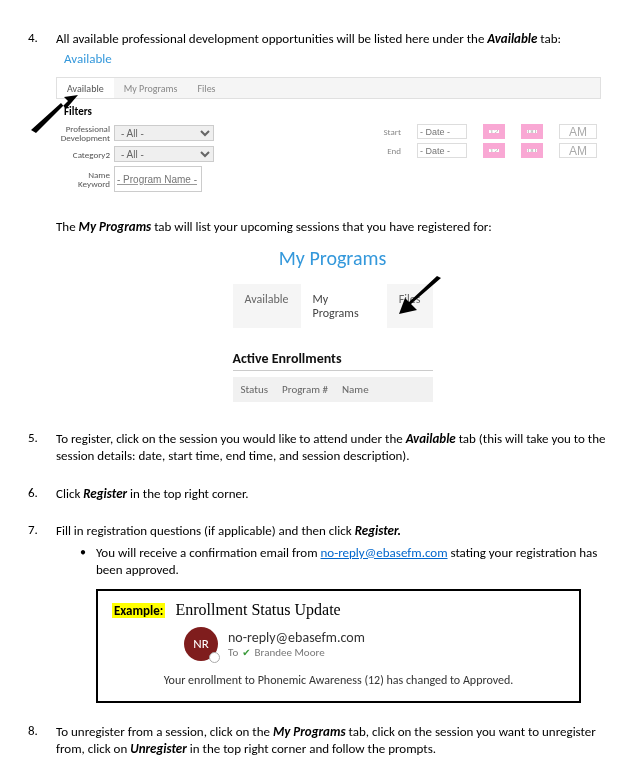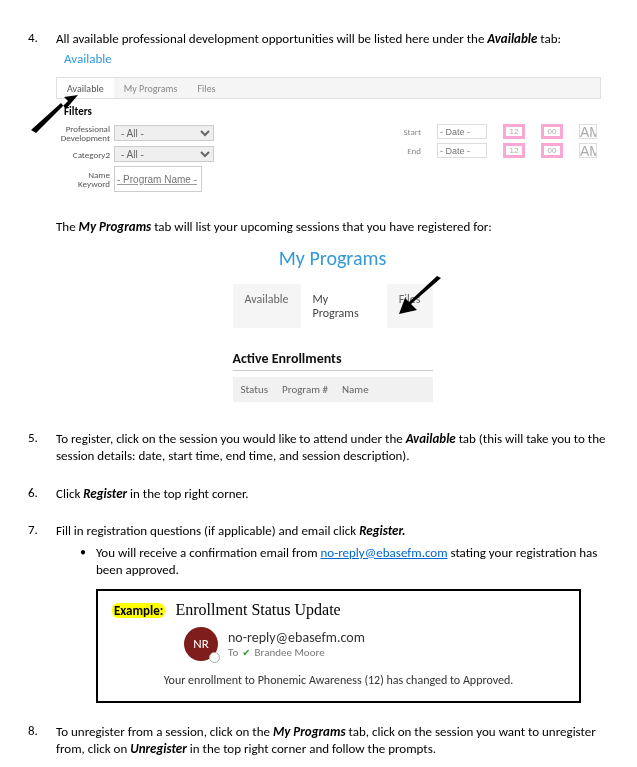--- a/index.html
+++ b/index.html
@@ -45,42 +45,42 @@
       color: #666; padding: 0 2px;
     }
     .finput {
       width: 88px; height: 16px; font-size: 10px; border: 1px solid #ccc;
       color: #999; padding: 12px 2px; text-decoration: underline;
     }
     .filter-right { flex: 1; display: flex; flex-direction: column; align-items: flex-end; padding-right: 4px; }
     .dt-row { display: flex; align-items: center; font-size: 9px; color: #888; margin-bottom: 4px; gap: 16px; }
     .dt-row .lbl { width: 26px; text-align: right; }
     .dtinput { width: 50px; height: 15px; border: 1px solid #ddd; font-size: 9px; color: #aaa; padding: 0 2px; }
-    .dtsml { width: 22px; height: 15px; border: 3px solid #f9a8d4; font-size: 8px; color: #aaa; text-align: center; }
-    .dtsml2 { width: 18px; height: 15px; border: 1px solid #ddd; font-size: 14px; color: #aaa; text-align: center; }
+    .dtsml { width: 22px; height: 15px; border: 6px solid #f9a8d4; font-size: 8px; color: #aaa; text-align: center; }
+    .dtsml2 { width: 38px; height: 15px; border: 1px solid #ddd; font-size: 12px; color: #aaa; text-align: center; }
     .arrow-svg { position: absolute; }
     
     .shot2 { margin: 10px auto 0; width: 200px; position: relative; }
     .mp-title { color: #3498db; font-size: 20px; font-weight: normal; text-align: center; margin-bottom: 14px; }
     .mp-tabs2 { display: flex; font-size: 12px; color: #666; background: #f5f5f5; }
     .mp-tabs2 .tab2 { padding: 8px 12px; }
     .mp-tabs2 .tab2.active { background: #fff; color: #444; }
     .arrow2 { position: absolute; top: 30px; right: -10px; }
     .ae-block { width: 200px; margin: 22px auto 0; }
     .ae-title { font-size: 14px; font-weight: bold; color: #111; border-bottom: 1px solid #ccc; padding-bottom: 3px; margin-bottom: 6px; }
     .ae-hdr { background: #f1f1f1; display: flex; font-size: 11px; color: #666; padding: 6px 8px; gap: 14px; }
     
     .bullet { padding-left: 40px; position: relative; margin-top: 4px; }
     .bullet::before { content: "•"; position: absolute; left: 24px; top: 0; font-size: 12px; }
     
     .example-box {
       border: 2px solid #000; width: 485px; margin-top: 10px; padding: 10px 14px 14px;
     }
     .ex-row1 { display: flex; align-items: baseline; gap: 10px; }
-    .ex-label { background: #ffff00; font-weight: bold; font-size: 13px; padding: 0 2px; border-radius: 6px; }
+    .ex-label { background: #ffff00; font-weight: bold; font-size: 13px; padding: 0 2px; }
     .ex-title { font-size: 16px; color: #000000; font-family: Liberation Serif, serif; }
     .ex-meta { display: flex; align-items: center; gap: 10px; margin: 8px 0 0 72px; }
     .avatar {
       width: 34px; height: 34px; border-radius: 50%; background: #7f1d1d;
       display: flex; align-items: center; justify-content: center;
       color: #fff; font-size: 13px; position: relative;
     }
     .avatar::after {
       content: ""; position: absolute; right: -2px; bottom: -2px;
       width: 9px; height: 9px; border-radius: 50%; background: #fff; border: 1px solid #aaa;
@@ -182,21 +182,21 @@
   <li class="item">
     <span class="num">6.</span>
     <div class="txt">
       <span>Click </span><span class="bold-i">Register</span><span> in the top right corner.</span>
     </div>
   </li>
 
   <li class="item">
     <span class="num">7.</span>
     <div class="txt">
-      <span>Fill in registration questions (if applicable) and email click </span><span class="bold-i">Register.</span>
+      <span>Fill in registration questions (if applicable) and then click </span><span class="bold-i">Register.</span>
     </div>
     <div class="bullet txt">
       <span>You will receive a confirmation email from </span><a class="link-blue">no-reply@ebasefm.com</a><span> stating your registration has been approved.</span>
     </div>
 
     <div class="example-box" style="margin-left:40px;">
       <div class="ex-row1">
         <span class="ex-label">Example:</span>
         <span class="ex-title">Enrollment Status Update</span>
       </div>

